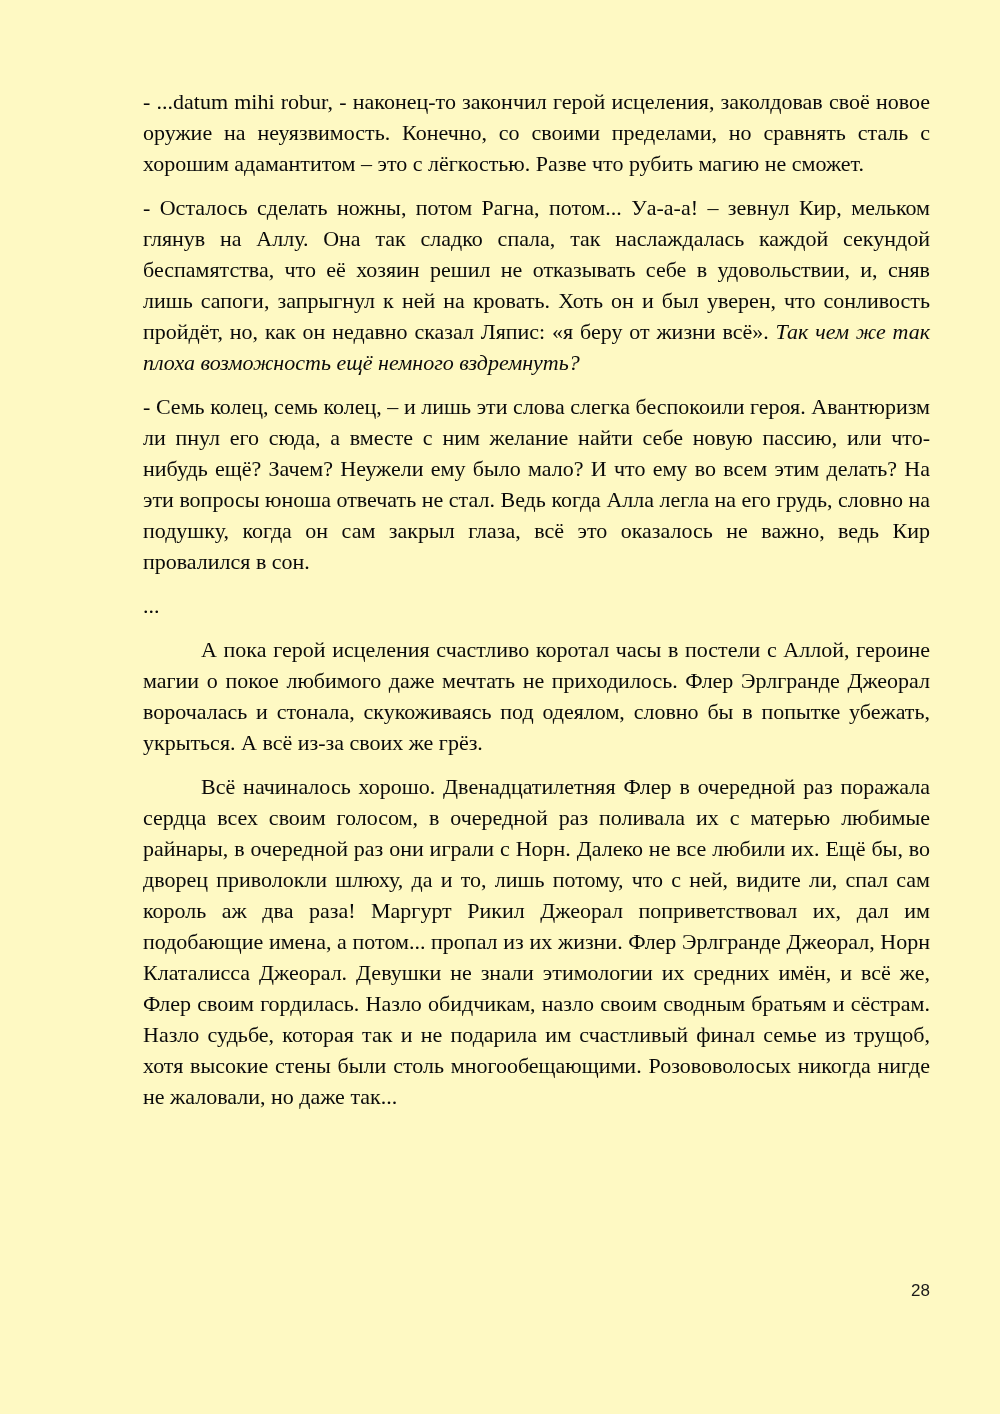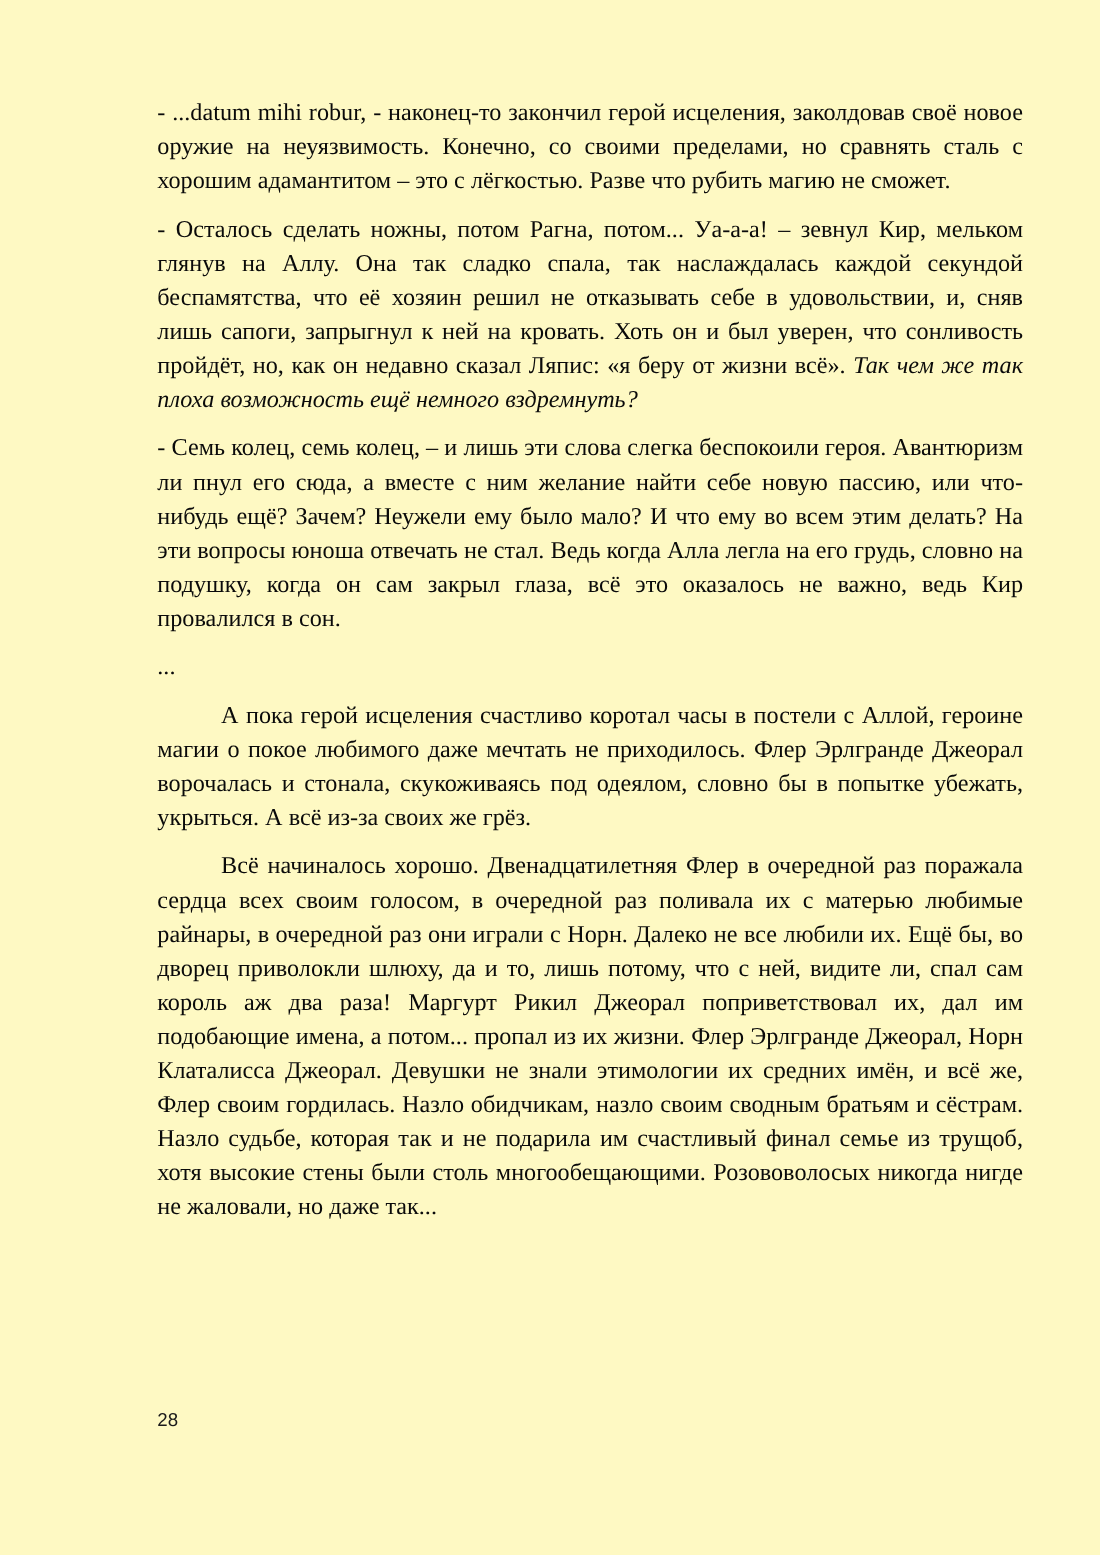--- a/index.html
+++ b/index.html
@@ -34,21 +34,21 @@
     text-indent: 58px;
   }
   .para .italic {
     font-style: italic;
   }
   .page-footer {
     position: absolute;
     left: 143px;
     width: 787px;
     top: 1281px;
-    text-align: left;
+    text-align: right;
     font-family: "Liberation Sans", "DejaVu Sans", sans-serif;
     font-size: 17px;
     color: #1a1a1a;
   }
 </style>
 </head>
 <body>
 
 <div class="doc-page">
   <div class="page-body">

